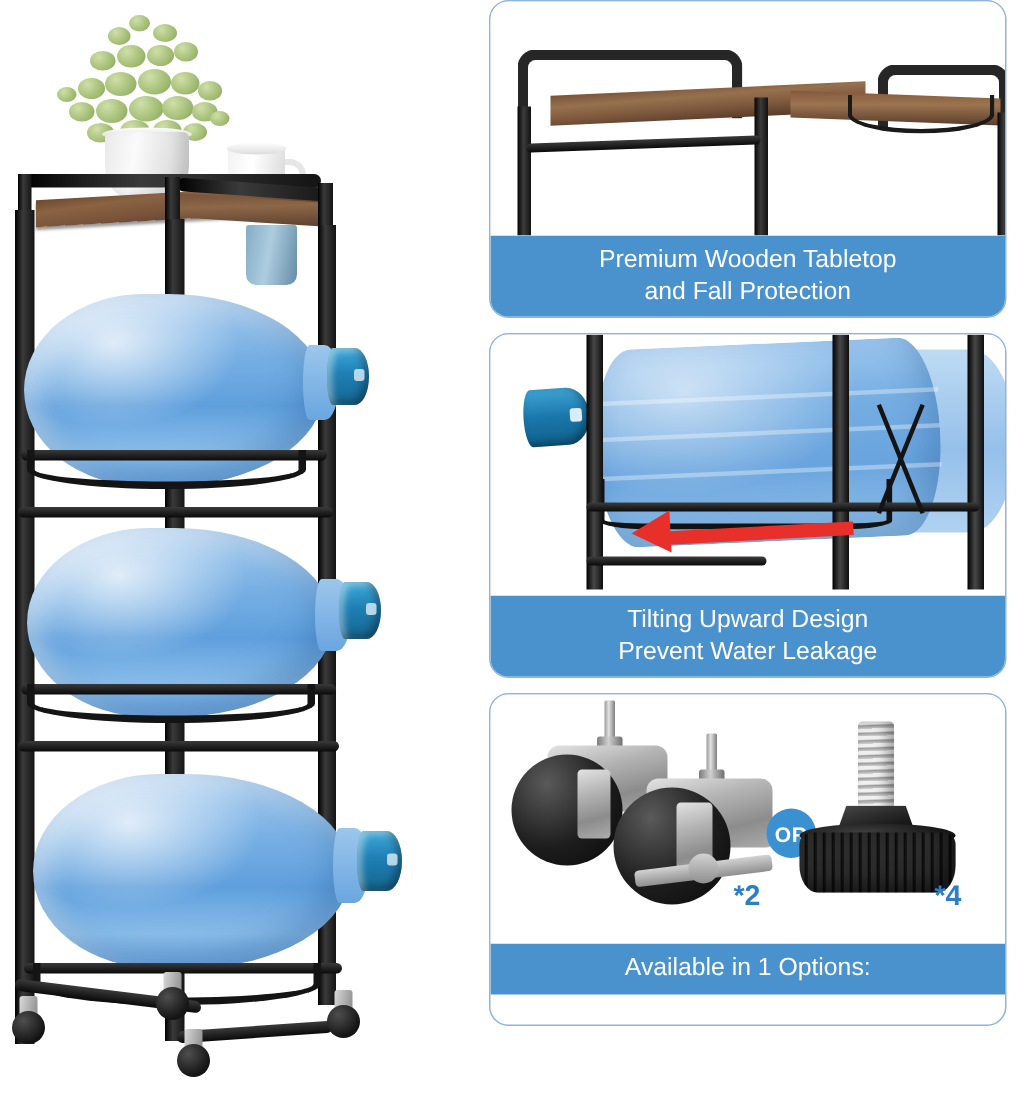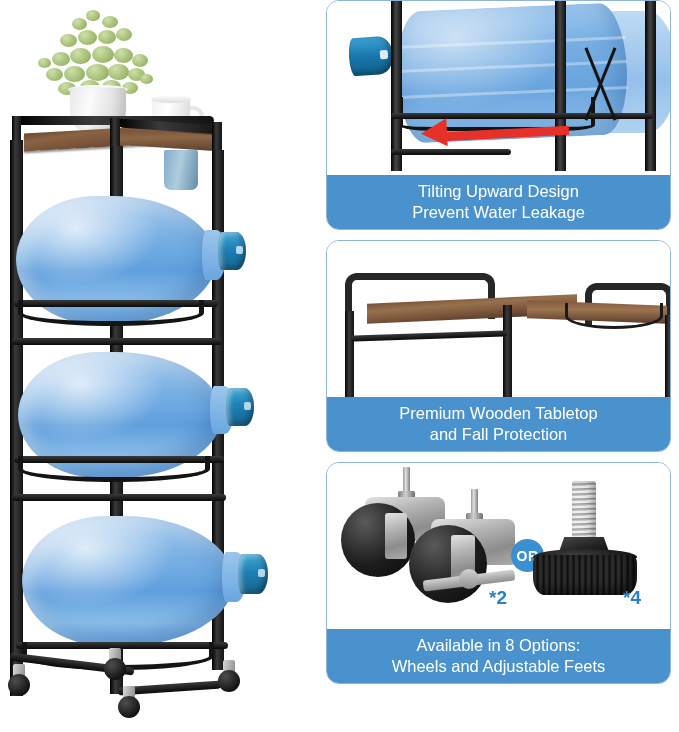--- a/index.html
+++ b/index.html
@@ -416,20 +416,38 @@
     <div class="tire"></div>
   </div>
   <div class="caster" style="left:218px;top:660px;">
     <div class="fork"></div>
     <div class="tire"></div>
   </div>
 </div>
 
 <div id="right-col">
 
+
+  <div class="panel" id="panel-1">
+    <div class="panel-art">
+      <div class="p1-rail" style="left:18px;top:32px;width:150px;height:46px;"></div>
+      <div class="p1-rail" style="left:258px;top:42px;width:88px;height:42px;"></div>
+      <div id="p1-wood"></div>
+      <div id="p1-wood2"></div>
+      <div id="p1-wire"></div>
+      <div class="p1-leg" style="left:18px;top:70px;height:86px;"></div>
+      <div class="p1-leg" style="left:176px;top:64px;height:92px;"></div>
+      <div class="p1-leg" style="left:338px;top:74px;height:82px;"></div>
+      <div class="cradle" style="left:24px;top:92px;width:156px;height:6px;transform:skewY(-2deg);"></div>
+    </div>
+    <div class="caption">
+      <div>Premium Wooden Tabletop</div>
+      <div>and Fall Protection</div>
+    </div>
+  </div>
 
   <div class="panel" id="panel-2">
     <div class="panel-art">
       <div id="p2-bottle-back"></div>
       <div id="p2-bottle">
         <div class="p2-ring" style="top:34px;"></div>
         <div class="p2-ring" style="top:58px;"></div>
         <div class="p2-ring" style="top:84px;"></div>
       </div>
       <div id="p2-cap"></div>
@@ -443,38 +461,20 @@
       <div class="p2-x" style="left:272px;top:44px;transform:rotate(-22deg);"></div>
       <div id="p2-arrow-shaft"></div>
       <div id="p2-arrow-head"></div>
     </div>
     <div class="caption">
       <div>Tilting Upward Design</div>
       <div>Prevent Water Leakage</div>
     </div>
   </div>
 
-  <div class="panel" id="panel-1">
-    <div class="panel-art">
-      <div class="p1-rail" style="left:18px;top:32px;width:150px;height:46px;"></div>
-      <div class="p1-rail" style="left:258px;top:42px;width:88px;height:42px;"></div>
-      <div id="p1-wood"></div>
-      <div id="p1-wood2"></div>
-      <div id="p1-wire"></div>
-      <div class="p1-leg" style="left:18px;top:70px;height:86px;"></div>
-      <div class="p1-leg" style="left:176px;top:64px;height:92px;"></div>
-      <div class="p1-leg" style="left:338px;top:74px;height:82px;"></div>
-      <div class="cradle" style="left:24px;top:92px;width:156px;height:6px;transform:skewY(-2deg);"></div>
-    </div>
-    <div class="caption">
-      <div>Premium Wooden Tabletop</div>
-      <div>and Fall Protection</div>
-    </div>
-  </div>
-
   <div class="panel" id="panel-3">
     <div class="panel-art">
 
       <div class="big-caster" style="left:14px;top:4px;">
         <div class="bc-stem" style="left:62px;top:0;width:7px;height:26px;"></div>
         <div class="bc-nut" style="left:57px;top:24px;width:17px;height:9px;"></div>
         <div class="bc-housing" style="left:24px;top:30px;width:80px;height:44px;"></div>
         <div class="bc-tire" style="left:0px;top:36px;width:74px;height:74px;"></div>
         <div class="bc-housing" style="left:44px;top:46px;width:22px;height:46px;border-radius:3px;"></div>
       </div>
@@ -495,17 +495,16 @@
         <div id="foot-thread"></div>
         <div id="foot-cone"></div>
         <div id="foot-base-top"></div>
         <div id="foot-base"></div>
       </div>
 
       <div class="qty-label" id="qty-wheels">*2</div>
       <div class="qty-label" id="qty-feet">*4</div>
     </div>
     <div class="caption">
-      <div>Available in 8 Options:</div>
-      <div>Wheels and Adjustable Feets</div>
+      <div>Available in 1 Options:</div>
     </div>
   </div>
 </div>
 
 </body></html>

